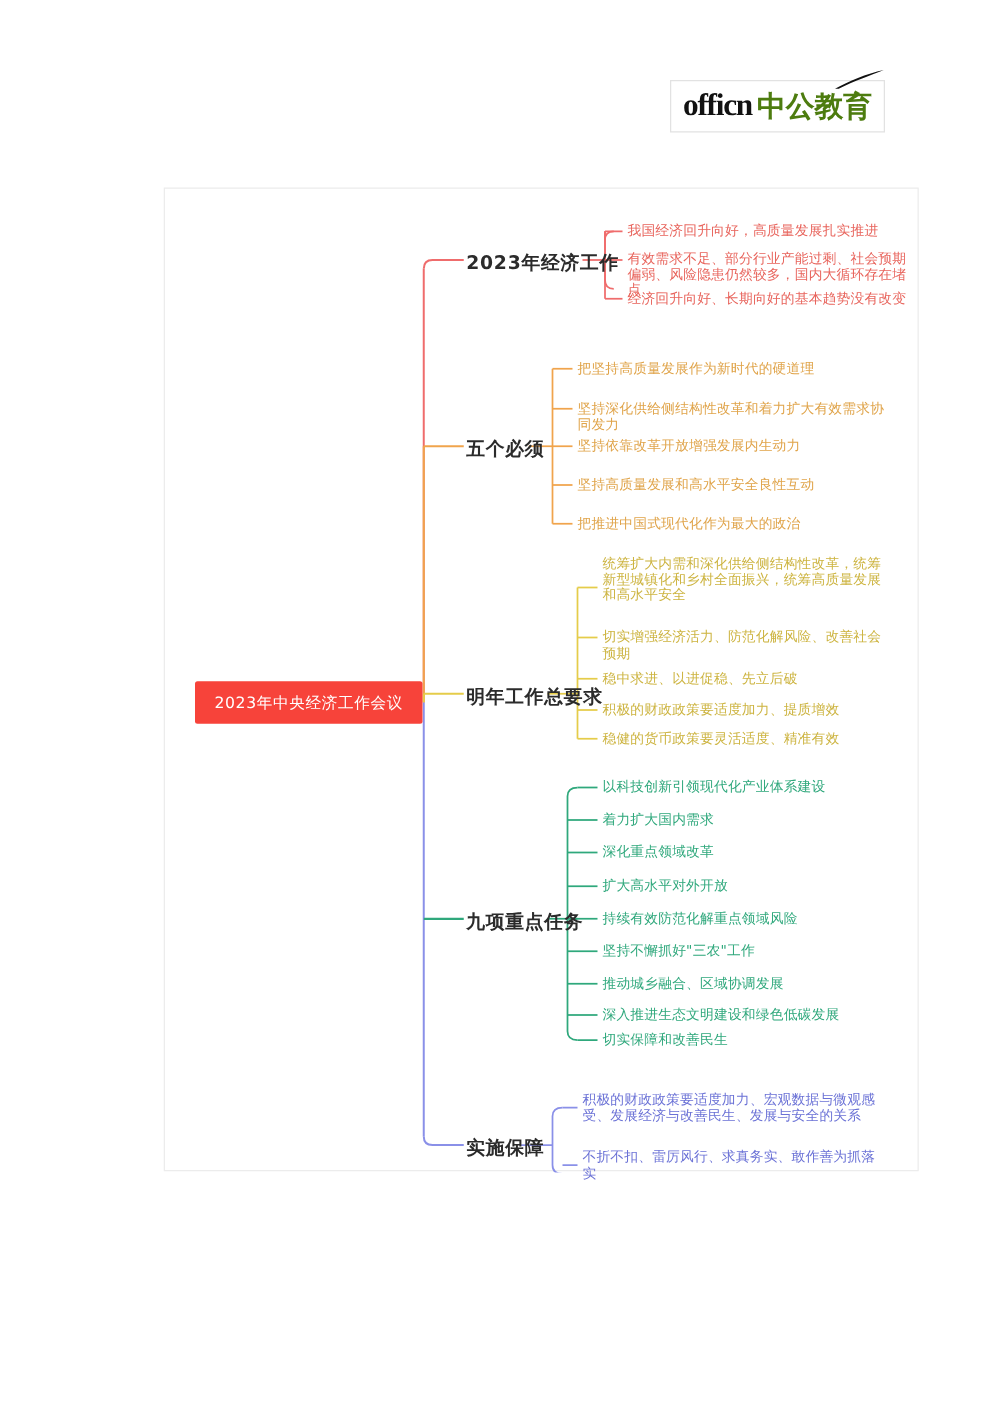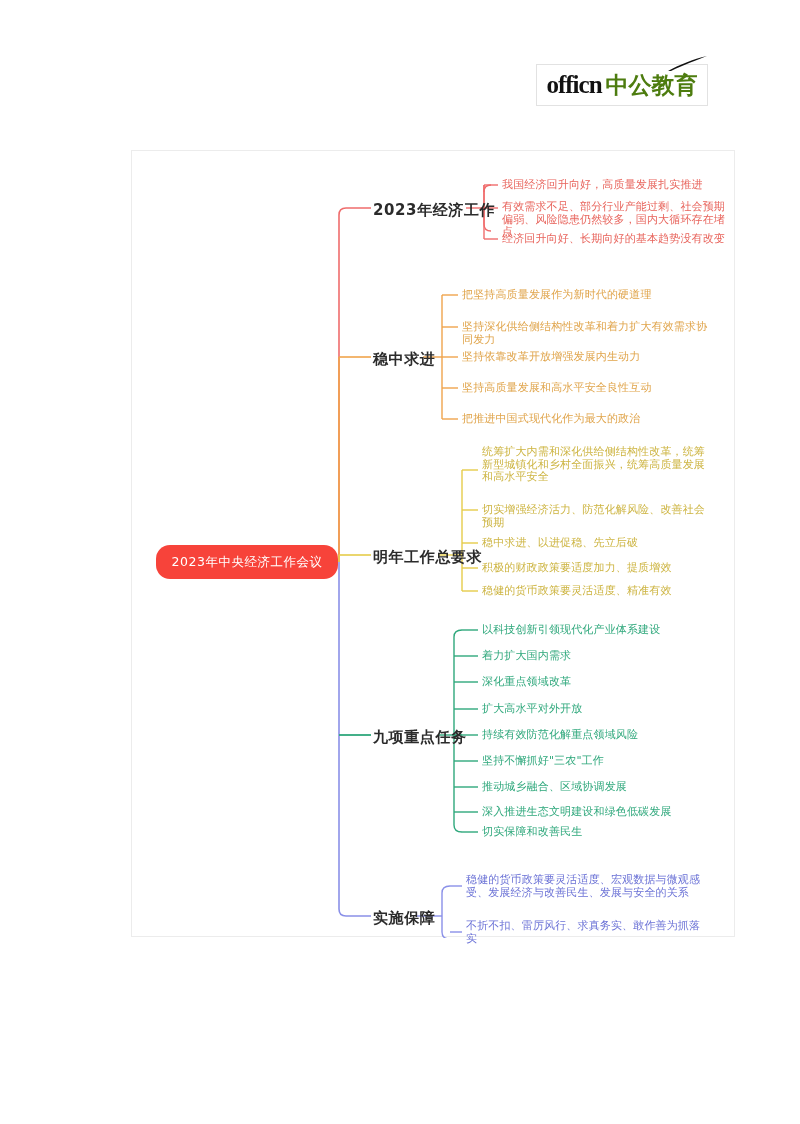--- a/index.html
+++ b/index.html
@@ -74,21 +74,21 @@
   }
 
   
   #root-node {
     position: absolute;
     left: 24px;
     top: 394px;
     width: 182px;
     height: 34px;
     background: #f7433a;
-    border-radius: 14px;
+    border-radius: 2px;
     display: flex;
     align-items: center;
     justify-content: center;
     color: #ffffff;
     font-size: 12.5px;
     letter-spacing: 0.5px;
     font-family: "DejaVu Sans", sans-serif;
     box-sizing: border-box;
   }
 
@@ -189,21 +189,21 @@
       <path d="M284 765 L302 765" stroke="#8a90e8" stroke-width="1.4" fill="none"></path>
       <path d="M318 735 Q310 735 310 742 L310 781 Q310 788 318 788" stroke="#8a90e8" stroke-width="1.4" fill="none"></path>
       <path d="M302 765 L310 765" stroke="#8a90e8" stroke-width="1.4" fill="none"></path>
       <path d="M318 735 L330 735" stroke="#8a90e8" stroke-width="1.4" fill="none"></path>
       <path d="M318 781 L330 781" stroke="#8a90e8" stroke-width="1.4" fill="none"></path>
     </svg>
 
     <div id="root-node">2023年中央经济工作会议</div>
 
     <div class="branch-label" style="left:241px; top:50px;">2023年经济工作</div>
-    <div class="branch-label" style="left:241px; top:199px;">稳中求进</div>
+    <div class="branch-label" style="left:241px; top:199px;">五个必须</div>
     <div class="branch-label" style="left:241px; top:397px;">明年工作总要求</div>
     <div class="branch-label" style="left:241px; top:577px;">九项重点任务</div>
     <div class="branch-label" style="left:241px; top:758px;">实施保障</div>
 
     <div class="leaf c-red" style="left:370px; top:28px; width:228px;">我国经济回升向好，高质量发展扎实推进</div>
     <div class="leaf c-red" style="left:370px; top:50px; width:228px;">有效需求不足、部分行业产能过剩、社会预期偏弱、风险隐患仍然较多，国内大循环存在堵点</div>
     <div class="leaf c-red" style="left:370px; top:82px; width:228px;">经济回升向好、长期向好的基本趋势没有改变</div>
 
     <div class="leaf c-orange" style="left:330px; top:138px; width:250px;">把坚持高质量发展作为新时代的硬道理</div>
     <div class="leaf c-orange" style="left:330px; top:170px; width:250px;">坚持深化供给侧结构性改革和着力扩大有效需求协同发力</div>
@@ -220,17 +220,17 @@
     <div class="leaf c-green" style="left:350px; top:473px; width:240px;">以科技创新引领现代化产业体系建设</div>
     <div class="leaf c-green" style="left:350px; top:499px; width:240px;">着力扩大国内需求</div>
     <div class="leaf c-green" style="left:350px; top:525px; width:240px;">深化重点领域改革</div>
     <div class="leaf c-green" style="left:350px; top:552px; width:240px;">扩大高水平对外开放</div>
     <div class="leaf c-green" style="left:350px; top:578px; width:240px;">持续有效防范化解重点领域风险</div>
     <div class="leaf c-green" style="left:350px; top:604px; width:240px;">坚持不懈抓好"三农"工作</div>
     <div class="leaf c-green" style="left:350px; top:630px; width:240px;">推动城乡融合、区域协调发展</div>
     <div class="leaf c-green" style="left:350px; top:655px; width:240px;">深入推进生态文明建设和绿色低碳发展</div>
     <div class="leaf c-green" style="left:350px; top:675px; width:240px;">切实保障和改善民生</div>
 
-    <div class="leaf c-blue" style="left:334px; top:723px; width:238px;">稳健的货币政策要灵活适度、宏观数据与微观感受、发展经济与改善民生、发展与安全的关系</div>
+    <div class="leaf c-blue" style="left:334px; top:723px; width:238px;">积极的财政政策要适度加力、宏观数据与微观感受、发展经济与改善民生、发展与安全的关系</div>
     <div class="leaf c-blue" style="left:334px; top:769px; width:238px;">不折不扣、雷厉风行、求真务实、敢作善为抓落实</div>
 
   </div>
 </div>
 
 </body></html>

